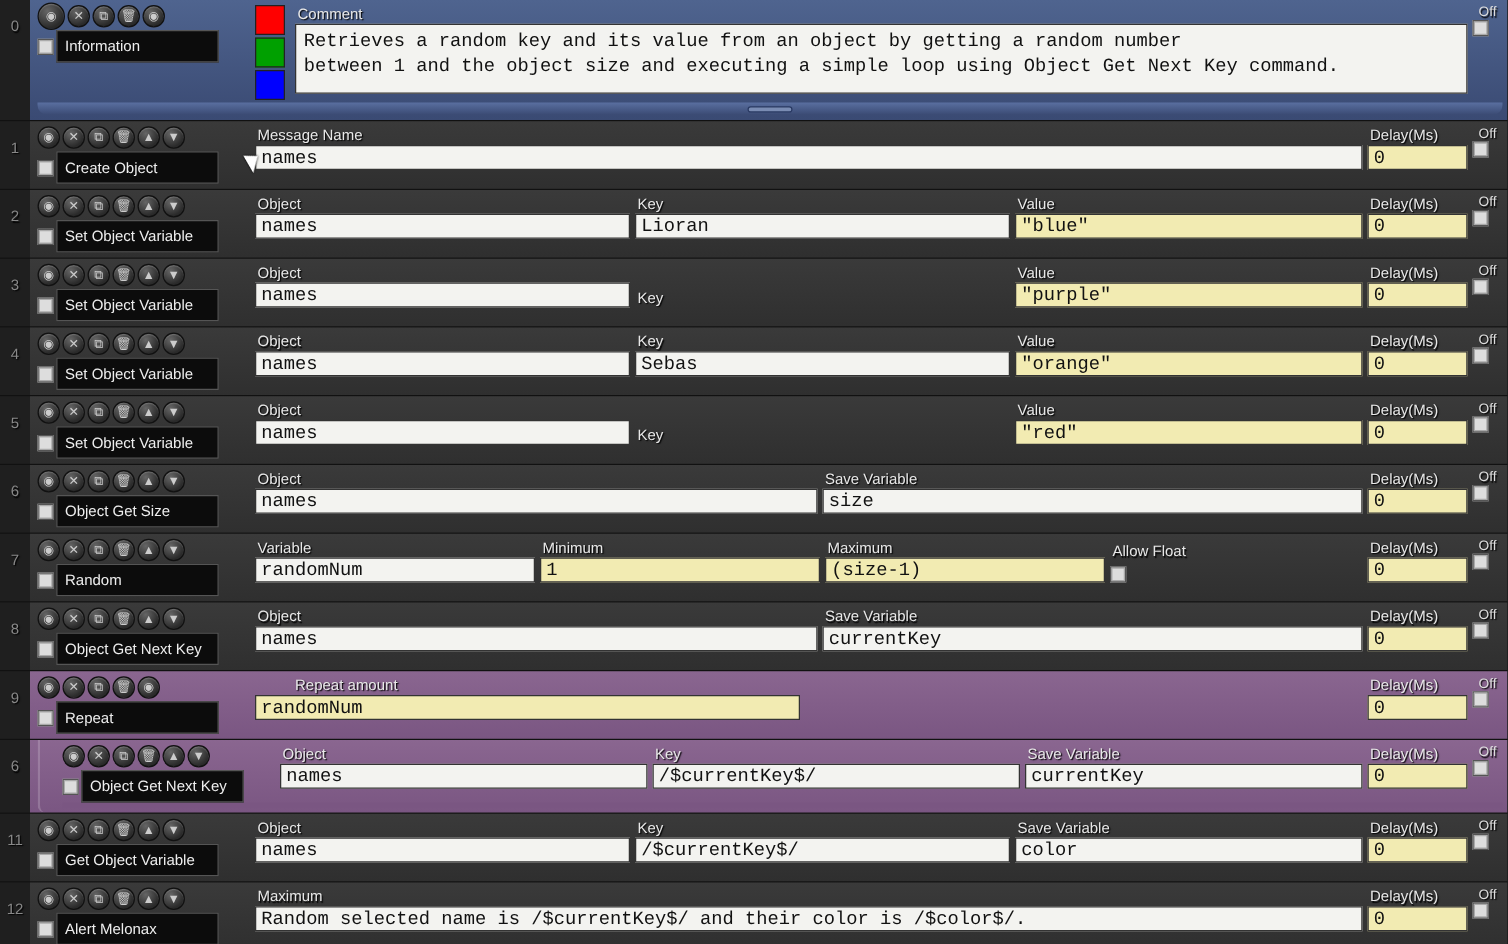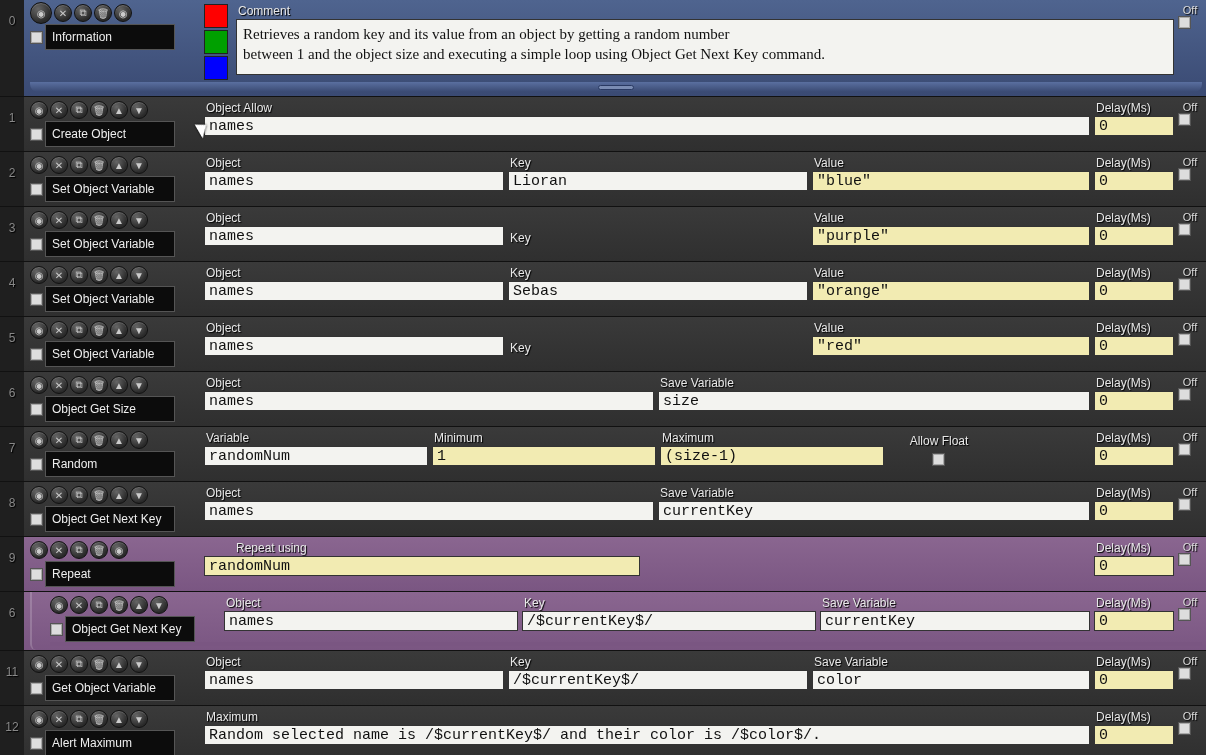--- a/index.html
+++ b/index.html
@@ -100,32 +100,32 @@
     border-left:10px solid #fff; border-top:6px solid transparent;
     border-bottom:10px solid transparent;
     transform:rotate(-30deg);
     filter:drop-shadow(0 0 1px #000);
   }
   
   .swatch-col{display:flex;flex-direction:column;gap:2px;margin-right:4px;}
   .swatch{width:24px;height:24px;border:1px solid #222;}
   .comment-textarea{
     flex:1; min-height:56px; background:#f3f3f0;
-    font-family:Liberation Serif, serif; font-size:15px;
+    font-family:Liberation Mono, monospace; font-size:15px;
     padding:4px 6px; border:1px solid #333; color:#111;
     white-space:pre-wrap; line-height:20px;
   }
   .expand-bar{
     height:10px; margin-top:2px;
     background:linear-gradient(#5a6fa0,#3a4a73);
     border-radius:0 0 8px 8px;
     display:flex;align-items:center;justify-content:center;
   }
   .grip{width:36px;height:5px;background:#7a8cb3;border-radius:3px;border:1px solid #2a3a63;}
-  .allowfloat{display:flex;flex-direction:column;align-items:center;justify-content:flex-end;gap:4px;width:100px;}
+  .allowfloat{display:flex;flex-direction:column;justify-content:flex-end;gap:4px;width:100px;}
   .bottom-purple-band{height:4px;background:#7a5682;}
 </style>
 </head>
 <body>
 
 <div id="app">
     <div class="row">
       <div class="linenum">0</div>
       <div class="rowbody bg-blue ">
 
@@ -177,21 +177,21 @@
               <div class="iconbtn">▲</div>
               <div class="iconbtn">▼</div>
             </div>
           <div class="secondrow">
             <input type="checkbox" class="chk" style="">
             <div class="cmdname wide">Create Object</div>
           </div>
         </div>
         <div class="fields">
         <div class="fieldblock grow">
-          <div class="fieldlabel">Object Allow</div>
+          <div class="fieldlabel">Message Name</div>
           <input class="inp " value="names" style="">
         </div>
           </div>
 
     <div class="fieldblock delay">
       <div class="fieldlabel">Delay(Ms)</div>
       <input class="inp yellow" value="0" style="">
     </div>
     <div class="fieldblock offblock">
       <div class="offlabel">Off</div>
@@ -532,21 +532,21 @@
               <div class="iconbtn">🗑</div>
               <div class="iconbtn">◉</div>
             </div>
           <div class="secondrow">
             <input type="checkbox" class="chk" style="">
             <div class="cmdname wide">Repeat</div>
           </div>
         </div>
         <div class="fields">
         <div class="fieldblock " style="width:436px">
-          <div class="fieldlabel" style="padding-left:32px">Repeat using</div>
+          <div class="fieldlabel" style="padding-left:32px">Repeat amount</div>
           <input class="inp yellow" value="randomNum" style="">
         </div>
           </div>
 
     <div class="fieldblock delay">
       <div class="fieldlabel">Delay(Ms)</div>
       <input class="inp yellow" value="0" style="">
     </div>
     <div class="fieldblock offblock">
       <div class="offlabel">Off</div>
@@ -659,21 +659,21 @@
           <div class="toprow">
               <div class="iconbtn">◉</div>
               <div class="iconbtn">✕</div>
               <div class="iconbtn">⧉</div>
               <div class="iconbtn">🗑</div>
               <div class="iconbtn">▲</div>
               <div class="iconbtn">▼</div>
             </div>
           <div class="secondrow">
             <input type="checkbox" class="chk" style="">
-            <div class="cmdname wide">Alert Maximum</div>
+            <div class="cmdname wide">Alert Melonax</div>
           </div>
         </div>
         <div class="fields">
         <div class="fieldblock grow">
           <div class="fieldlabel">Maximum</div>
           <input class="inp " value="Random selected name is /$currentKey$/ and their color is /$color$/." style="">
         </div>
           </div>
 
     <div class="fieldblock delay">

